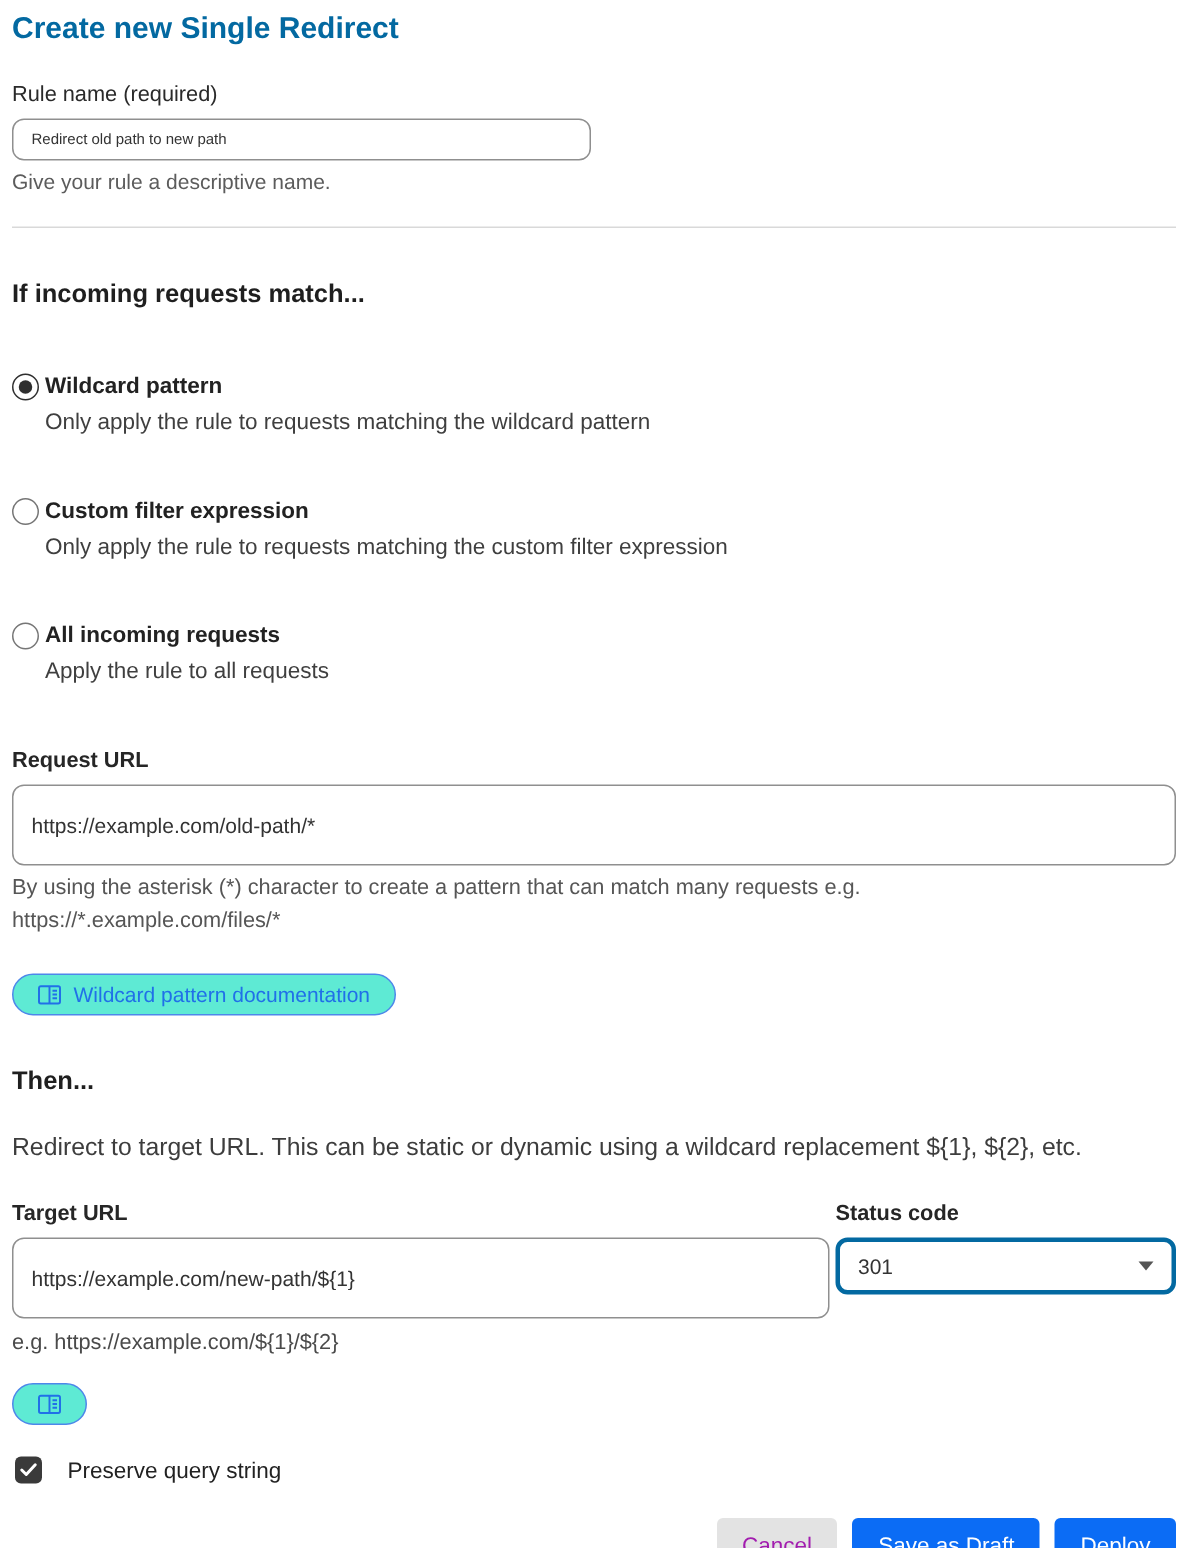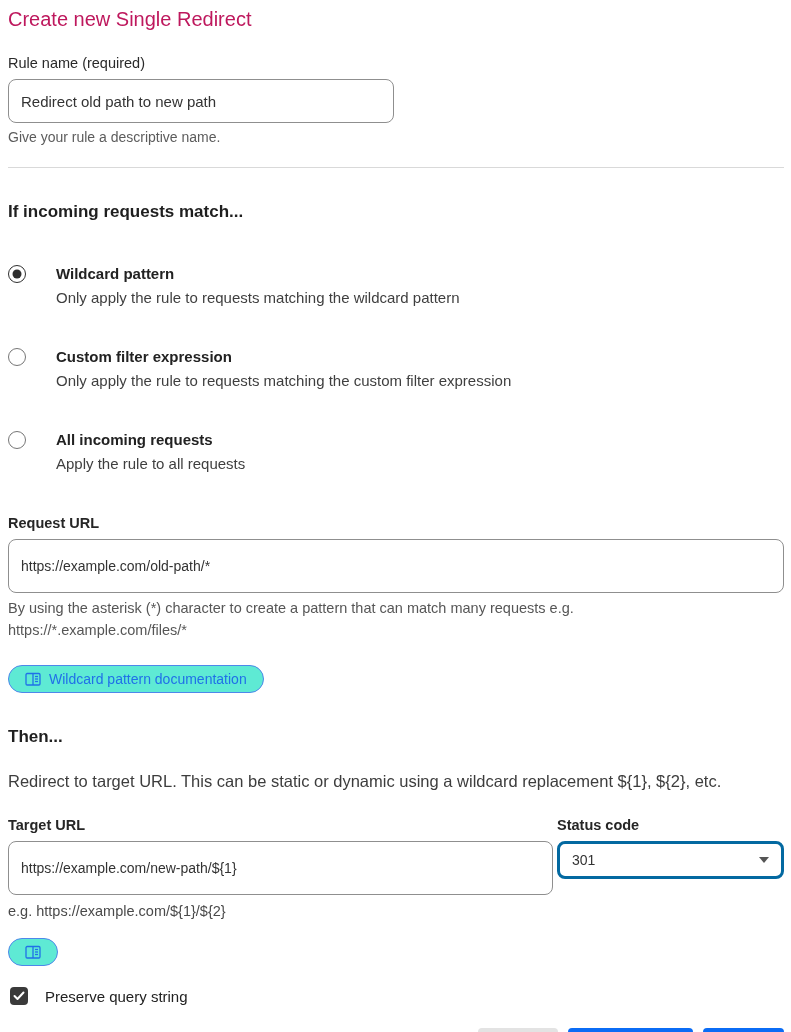--- a/index.html
+++ b/index.html
@@ -7,40 +7,40 @@
   body {
     height: 1032px;
     overflow: hidden;
     font-family: "Liberation Sans", sans-serif;
     color: #1f1f1f;
     padding: 6px 7px 0 8px;
   }
   .page-title {
     font-size: 20px;
     line-height: 27px;
-    font-weight: 400;
-    color: #be185d;
+    font-weight: 700;
+    color: #0369a1;
   }
   .field-label {
     margin-top: 21px;
     font-size: 14.5px;
     line-height: 18px;
     color: #2a2a2a;
   }
   .field-label.semibold { font-weight: 700; color: #262626; }
   .text-input {
     display: block;
     margin-top: 7px;
-    height: 44px;
+    height: 28px;
     width: 386px;
     border: 1px solid #8f8f8f;
     border-radius: 8px;
     padding: 0 12px;
     font-family: "Liberation Sans", sans-serif;
-    font-size: 15px;
+    font-size: 10px;
     color: #333333;
     background: #ffffff;
     outline: none;
   }
   .text-input.full { width: 100%; height: 54px; font-size: 14px; }
   .helper {
     margin-top: 6px;
     font-size: 14px;
     line-height: 17px;
     color: #5c5c5c;
@@ -52,21 +52,21 @@
     height: 0;
   }
   .section-heading {
     margin-top: 33px;
     font-size: 17px;
     line-height: 22px;
     font-weight: 700;
     color: #1f1f1f;
   }
   
-  .radio-item { display: flex; gap: 30px; cursor: pointer; }
+  .radio-item { display: flex; gap: 4px; cursor: pointer; }
   .radio-item.first { margin-top: 41px; }
   .radio-item + .radio-item { margin-top: 40px; }
   .radio-circle {
     flex: 0 0 auto;
     width: 18px; height: 18px;
     margin-top: 1px;
     border: 1.5px solid #767676;
     border-radius: 50%;
     position: relative;
     background: #ffffff;

